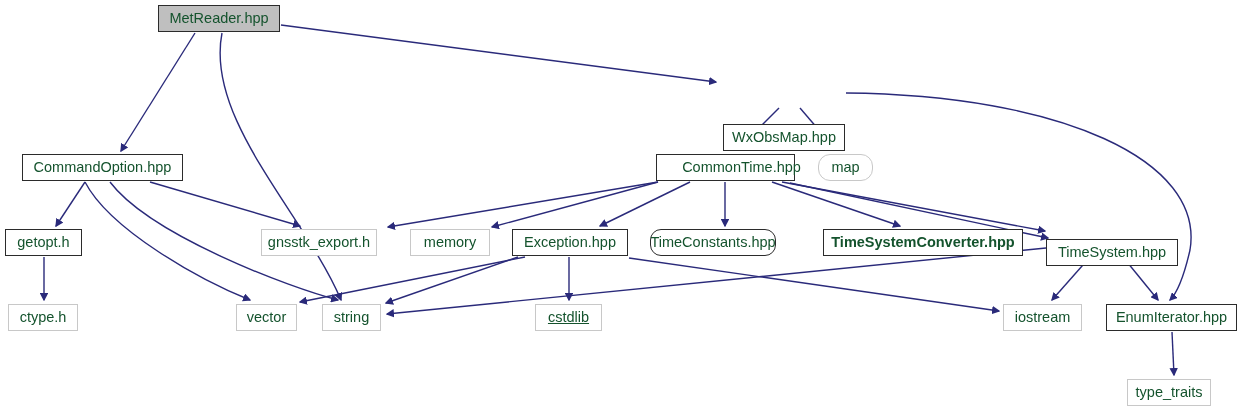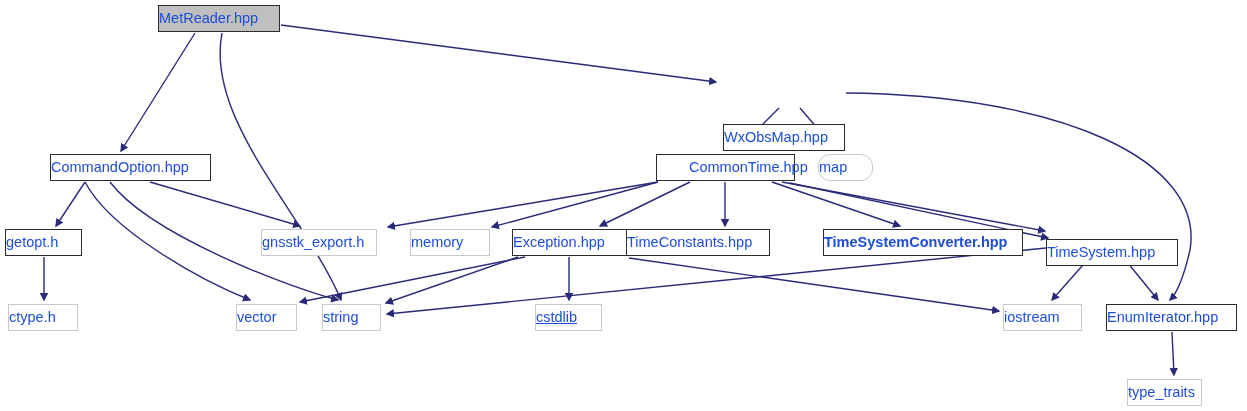--- a/index.html
+++ b/index.html
@@ -20,25 +20,25 @@
     left: 0;
     top: 0;
     width: 1247px;
     height: 411px;
   }
   .node {
     position: absolute;
     box-sizing: border-box;
     display: flex;
     align-items: center;
-    justify-content: flex-start;
+    justify-content: center;
     height: 27px;
     font-size: 14.5px;
     line-height: 1;
-    color: #1d4ed8;
+    color: #14532d;
     white-space: nowrap;
     background: #ffffff;
     border: 1px solid #c8c8c8;
     z-index: 5;
   }
   .node.solid {
     border: 1.6px solid #2b2b2b;
   }
   .node.current {
     border: 1.6px solid #2b2b2b;
@@ -89,42 +89,42 @@
       </g>
   </svg>
 
   <div id="nodes">
       <div class="node current" style="left: 158px; top: 5px; width: 122px;">
         <span class="label">MetReader.hpp</span>
       </div>
       <div class="node solid" style="left: 723px; top: 80px; width: 122px; margin-top: 44px;">
         <span class="label">WxObsMap.hpp</span>
       </div>
-      <div class="node solid" style="left: 22px; top: 154px; width: 161px; margin-left: 28px;">
+      <div class="node solid" style="left: 22px; top: 154px; width: 161px;">
         <span class="label">CommandOption.hpp</span>
       </div>
       <div class="node solid" style="left: 656px; top: 154px; width: 139px; padding-left: 32px;">
         <span class="label">CommonTime.hpp</span>
       </div>
       <div class="node system" style="left: 818px; top: 154px; width: 55px; border-radius: 12px;">
         <span class="label">map</span>
       </div>
       <div class="node solid" style="left: 5px; top: 229px; width: 77px;">
         <span class="label">getopt.h</span>
       </div>
       <div class="node system" style="left: 261px; top: 229px; width: 116px;">
         <span class="label">gnsstk_export.h</span>
       </div>
       <div class="node system" style="left: 410px; top: 229px; width: 80px;">
         <span class="label">memory</span>
       </div>
       <div class="node solid" style="left: 512px; top: 229px; width: 116px;">
         <span class="label">Exception.hpp</span>
       </div>
-      <div class="node solid" style="left: 626px; top: 229px; width: 144px;">
+      <div class="node solid" style="left: 650px; top: 229px; width: 126px; border-radius: 11px;">
         <span class="label">TimeConstants.hpp</span>
       </div>
       <div class="node solid" style="left: 823px; top: 229px; width: 200px; font-weight: bold;">
         <span class="label">TimeSystemConverter.hpp</span>
       </div>
       <div class="node solid" style="left: 1046px; top: 229px; width: 132px; margin-top: 10px;">
         <span class="label">TimeSystem.hpp</span>
       </div>
       <div class="node system" style="left: 8px; top: 304px; width: 70px;">
         <span class="label">ctype.h</span>
@@ -137,18 +137,18 @@
       </div>
       <div class="node system" style="left: 535px; top: 304px; width: 67px; text-decoration: underline;">
         <span class="label">cstdlib</span>
       </div>
       <div class="node system" style="left: 1003px; top: 304px; width: 79px;">
         <span class="label">iostream</span>
       </div>
       <div class="node solid" style="left: 1106px; top: 304px; width: 131px;">
         <span class="label">EnumIterator.hpp</span>
       </div>
-      <div class="node system" style="left: 1127px; top: 379px; width: 75px;">
+      <div class="node system" style="left: 1127px; top: 379px; width: 84px;">
         <span class="label">type_traits</span>
       </div>
     </div>
 
 </div>
 
 </body></html>

